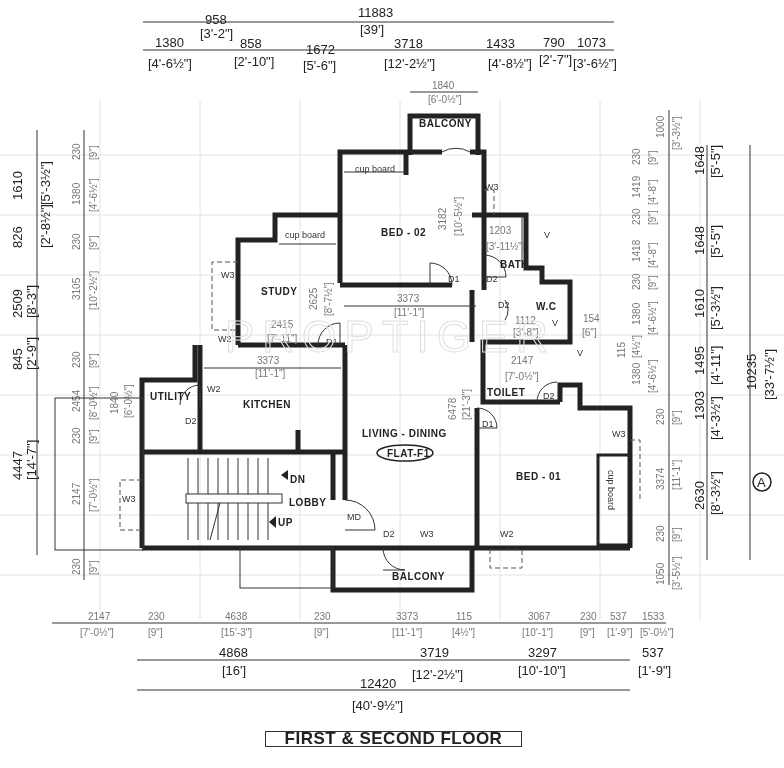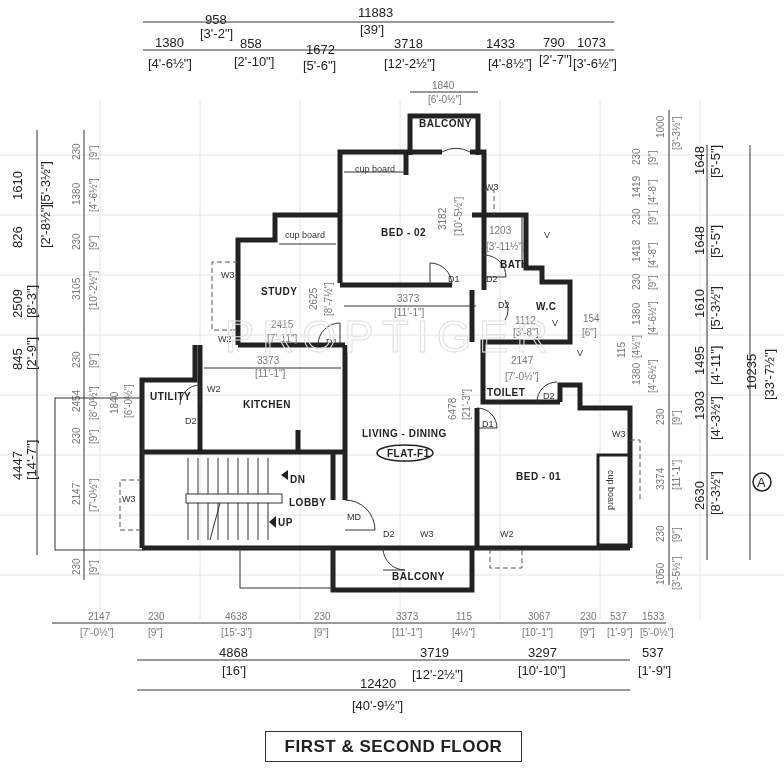--- a/index.html
+++ b/index.html
@@ -8,21 +8,21 @@
   .dim-b { font-family:"Liberation Sans", sans-serif; font-size:13px; fill:#222; }
   .dim-s { font-family:"Liberation Sans", sans-serif; font-size:10px; fill:#777; }
   .room  { font-family:"Liberation Sans", sans-serif; font-size:10px; font-weight:bold; fill:#222; letter-spacing:0.5px; }
   .lbl   { font-family:"Liberation Sans", sans-serif; font-size:9px; fill:#333; }
   .wall  { fill:none; stroke:#222; stroke-width:5; }
   .thin  { fill:none; stroke:#333; stroke-width:1; }
   .grid  { stroke:#e4e4e4; stroke-width:1; }
   .dash  { fill:none; stroke:#555; stroke-width:1; stroke-dasharray:5 3; }
   .dimline { stroke:#333; stroke-width:1; }
   .door  { fill:none; stroke:#333; stroke-width:1; }
-  .title-box { position:absolute; left:265px; top:731px; width:257px; height:31px; border:1.5px solid #333; box-sizing:border-box; display:flex; align-items:center; justify-content:center; font-family:"Liberation Sans", sans-serif; font-weight:bold; font-size:17px; letter-spacing:0.5px; color:#222; }
+  .title-box { position:absolute; left:265px; top:731px; width:257px; height:16px; border:1.5px solid #333; box-sizing:border-box; display:flex; align-items:center; justify-content:center; font-family:"Liberation Sans", sans-serif; font-weight:bold; font-size:17px; letter-spacing:0.5px; color:#222; }
 </style>
 </head>
 <body>
 
 <svg id="plan" viewBox="0 0 784 768" xmlns="http://www.w3.org/2000/svg">
 
   <g>
     <line class="grid" x1="0" y1="155" x2="784" y2="155"></line>
     <line class="grid" x1="0" y1="215" x2="784" y2="215"></line>
     <line class="grid" x1="0" y1="275" x2="784" y2="275"></line>

